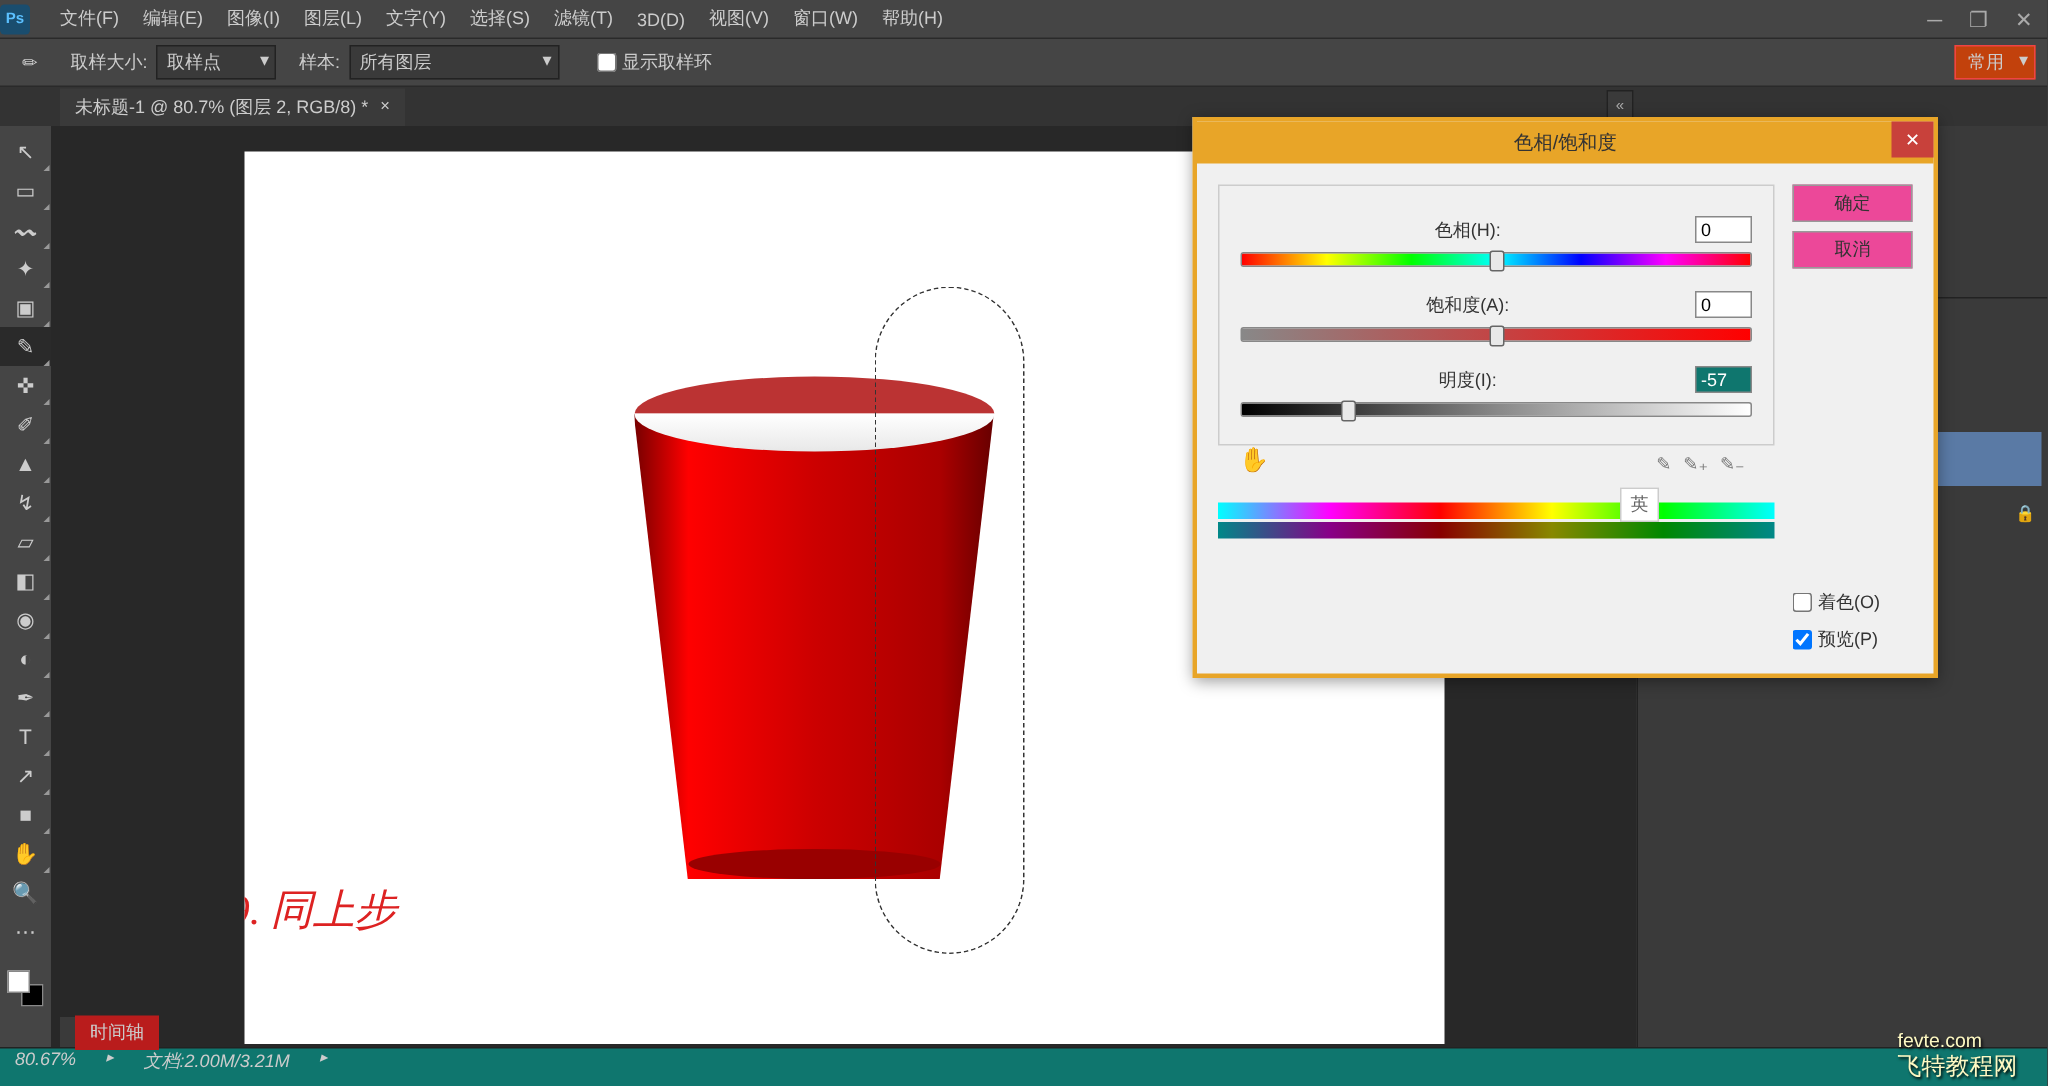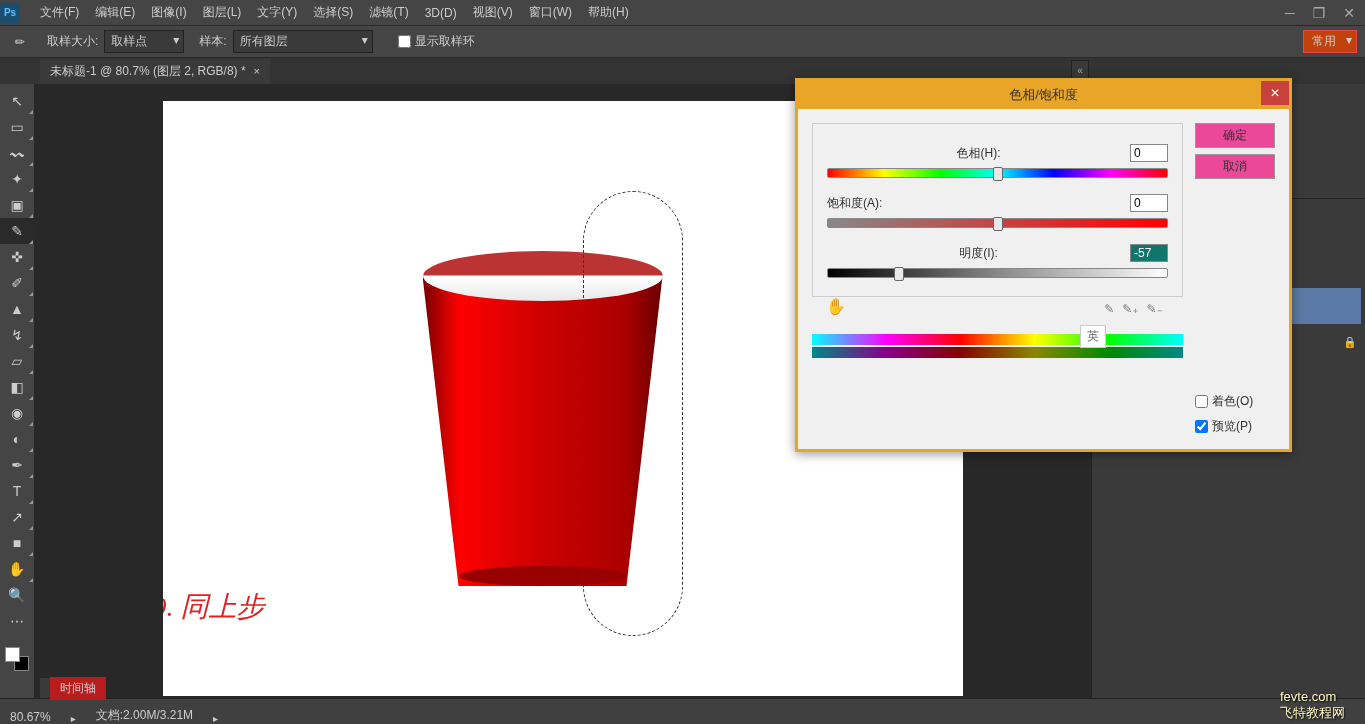--- a/index.html
+++ b/index.html
@@ -59,21 +59,21 @@
 .layers-panel { padding: 4px; }
 .layer-row { display: flex; align-items: center; padding: 4px; gap: 8px; }
 .layer-row.active { background: #5a7aa5; color: #fff; }
 .layer-eye { width: 14px; }
 .layer-thumb { width: 34px; height: 28px; background: #fff; border: 1px solid #999; }
 .layer-thumb.checker { background: repeating-conic-gradient(#ccc 0% 25%, #fff 0% 50%) 0 0 / 8px 8px; position: relative; }
 .layer-thumb.checker::after { content: ""; position: absolute; left: 8px; top: 4px; width: 18px; height: 20px; background: #c00; }
 .layer-lock { margin-left: auto; font-size: 11px; }
 
 
-.status-bar { position: absolute; bottom: 0; left: 0; right: 0; height: 26px; background: #404040; display: flex; align-items: flex-end; padding: 0 10px; gap: 20px; border-top: 1px solid #222; }
+.status-bar { position: absolute; bottom: 0; left: 0; right: 0; height: 26px; background: #0f766e; display: flex; align-items: flex-start; padding: 0 10px; gap: 20px; border-top: 1px solid #222; font-style: italic; }
 .timeline-tab { background: #b91c1c; padding: 3px 10px; margin-left: 10px; font-family: Liberation Serif, serif; }
 
 
 .dialog { position: absolute; left: 795px; top: 78px; width: 497px; background: #f0f0f0; border: 3px solid #e8a528; z-index: 100; color: #333; font-size: 12px; box-shadow: 0 2px 10px rgba(0,0,0,0.4); }
 .dialog-title { background: #e8a528; color: #333; text-align: center; padding: 5px; position: relative; font-size: 13px; }
 .dialog-close { position: absolute; right: 0; top: 0; background: #c8413b; color: #fff; width: 28px; height: 24px; display: flex; align-items: center; justify-content: center; font-size: 12px; }
 .dialog-body { padding: 14px; display: flex; gap: 12px; }
 .dialog-left { flex: 1; }
 .preset-row { display: flex; align-items: center; gap: 8px; margin-bottom: 12px; }
 .preset-row select, .preset-row .sel { flex: 1; border: 1px solid #aaa; padding: 2px 4px; background: #fff; }
@@ -95,21 +95,21 @@
 .color-bar.c1 { background: linear-gradient(to right, #0ff, #f0f, #f00, #ff0, #0f0, #0ff); }
 .color-bar.c2 { background: linear-gradient(to right, #088, #808, #800, #880, #080, #088); }
 .dialog-right { width: 80px; display: flex; flex-direction: column; gap: 6px; }
 .dlg-btn { border: 1px solid #999; background: #ec4899; padding: 3px 0; text-align: center; cursor: default; }
 .dlg-check { display: flex; align-items: center; gap: 4px; margin-top: auto; }
 .dlg-checks { margin-top: 208px; display: flex; flex-direction: column; gap: 8px; }
 .eyedroppers { display: flex; gap: 8px; justify-content: flex-end; margin-top: 4px; color: #777; padding-right: 6px; }
 .bottom-row { display: flex; align-items: center; justify-content: space-between; padding: 0 14px 8px; }
 .hand-icon { color: #555; font-size: 16px; }
 .watermark { position: absolute; right: 20px; bottom: 2px; color: #fef9c3; font-size: 13px; text-shadow: 1px 1px 2px #000; z-index: 200; }
-.watermark .small { font-size: 13px; display: block; }
+.watermark .small { font-size: 16px; display: block; }
 .ime-badge { position: absolute; left: 1080px; top: 325px; background: #fff; color: #666; padding: 2px 6px; border: 1px solid #ccc; font-size: 12px; z-index: 150; }
 .collapsed-panel { position: absolute; right: 276px; top: 60px; width: 18px; background: #3a3a3a; padding: 4px 2px; border: 1px solid #222; font-size: 10px; text-align: center; color: #aaa; }
 </style>
 </head>
 <body>
 
 <div class="menubar">
   <div class="ps-logo">Ps</div>
   <span class="menu-item">文件(F)</span>
   <span class="menu-item">编辑(E)</span>
@@ -299,21 +299,21 @@
           <div class="slider-label-row">
             <span style="flex:1;text-align:center">色相(H):</span>
             <input type="text" value="0" style="">
           </div>
           <div class="slider-track hue">
               <div class="slider-thumb" style="left:50%"></div>
             </div>
         </div>
         <div class="slider-group">
           <div class="slider-label-row">
-            <span style="flex:1;">饱和度(A):</span>
+            <span style="flex:1;text-align:center">饱和度(A):</span>
             <input type="text" value="0" style="">
           </div>
           <div class="slider-track sat">
               <div class="slider-thumb" style="left:50%"></div>
             </div>
         </div>
         <div class="slider-group" style="margin-bottom:4px">
           <div class="slider-label-row">
             <span style="flex:1;text-align:center">明度(I):</span>
             <input type="text" class="sel" value="-57" style="">

